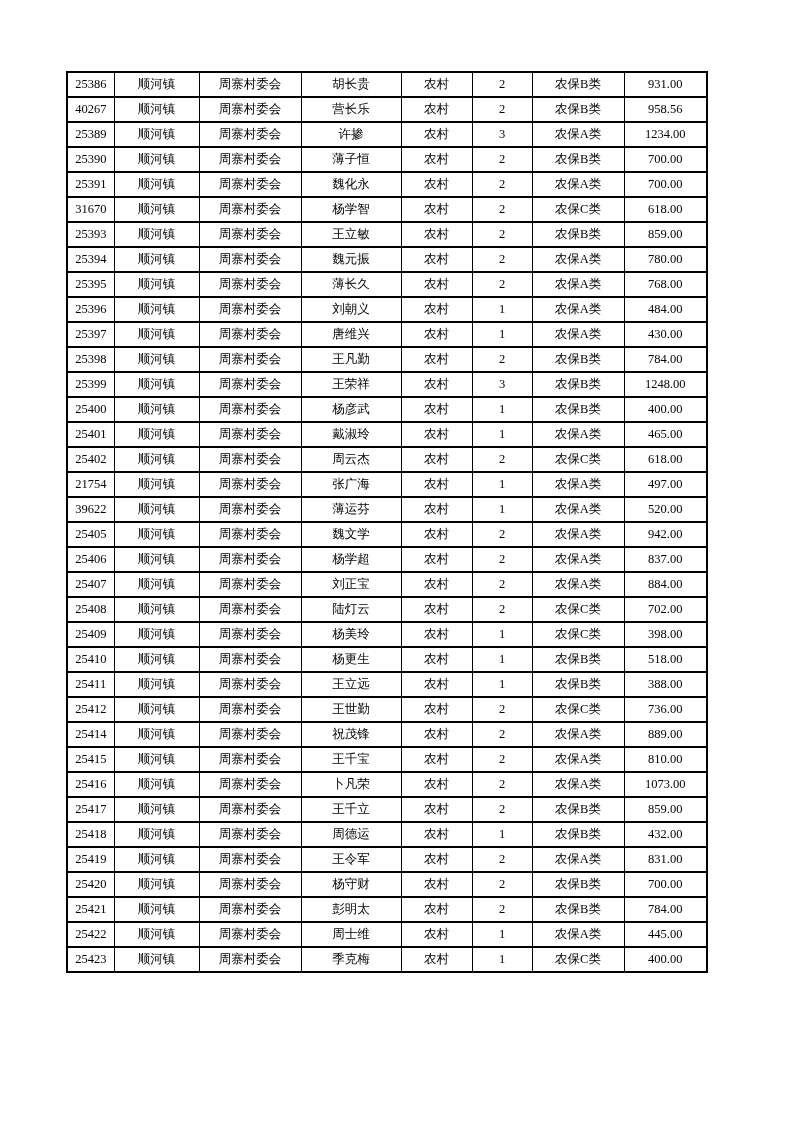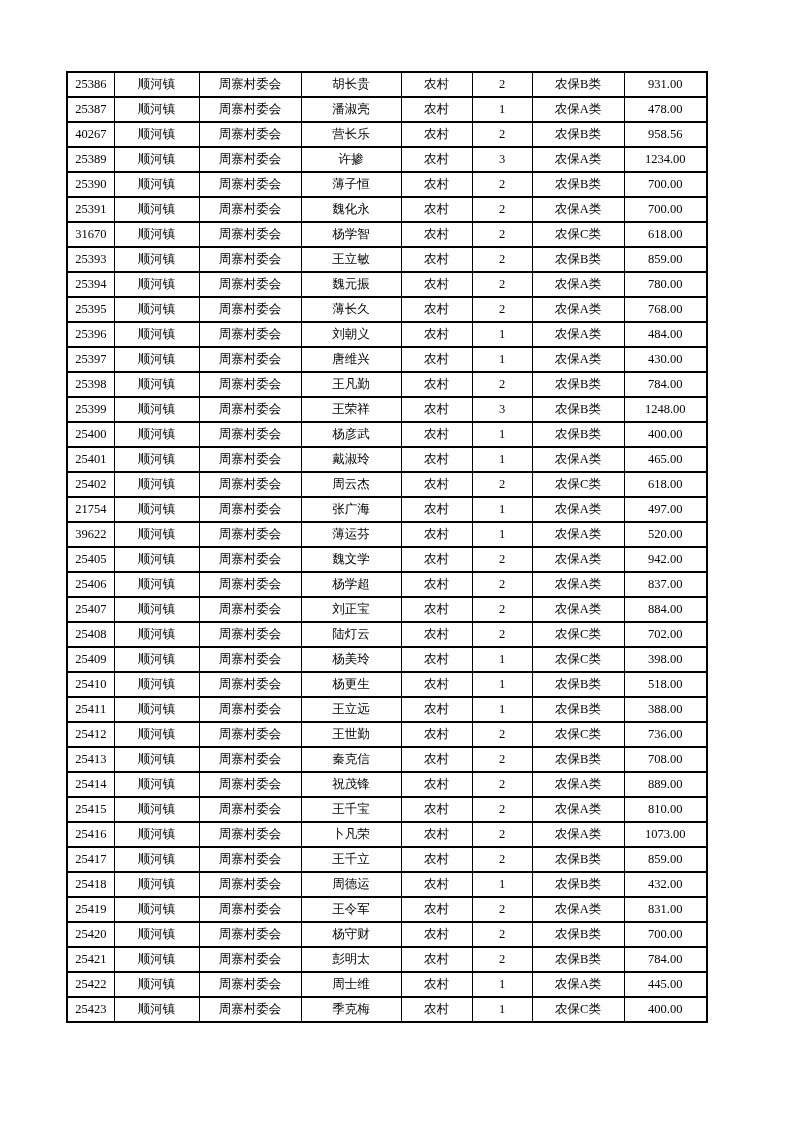--- a/index.html
+++ b/index.html
@@ -59,30 +59,20 @@
           <td>25386</td>
           <td>顺河镇</td>
           <td>周寨村委会</td>
           <td>胡长贵</td>
           <td>农村</td>
           <td>2</td>
           <td>农保B类</td>
           <td>931.00</td>
         </tr>
         <tr>
-          <td>25387</td>
-          <td>顺河镇</td>
-          <td>周寨村委会</td>
-          <td>潘淑亮</td>
-          <td>农村</td>
-          <td>1</td>
-          <td>农保A类</td>
-          <td>478.00</td>
-        </tr>
-        <tr>
           <td>40267</td>
           <td>顺河镇</td>
           <td>周寨村委会</td>
           <td>营长乐</td>
           <td>农村</td>
           <td>2</td>
           <td>农保B类</td>
           <td>958.56</td>
         </tr>
         <tr>
@@ -317,30 +307,20 @@
         </tr>
         <tr>
           <td>25412</td>
           <td>顺河镇</td>
           <td>周寨村委会</td>
           <td>王世勤</td>
           <td>农村</td>
           <td>2</td>
           <td>农保C类</td>
           <td>736.00</td>
-        </tr>
-        <tr>
-          <td>25413</td>
-          <td>顺河镇</td>
-          <td>周寨村委会</td>
-          <td>秦克信</td>
-          <td>农村</td>
-          <td>2</td>
-          <td>农保B类</td>
-          <td>708.00</td>
         </tr>
         <tr>
           <td>25414</td>
           <td>顺河镇</td>
           <td>周寨村委会</td>
           <td>祝茂锋</td>
           <td>农村</td>
           <td>2</td>
           <td>农保A类</td>
           <td>889.00</td>

